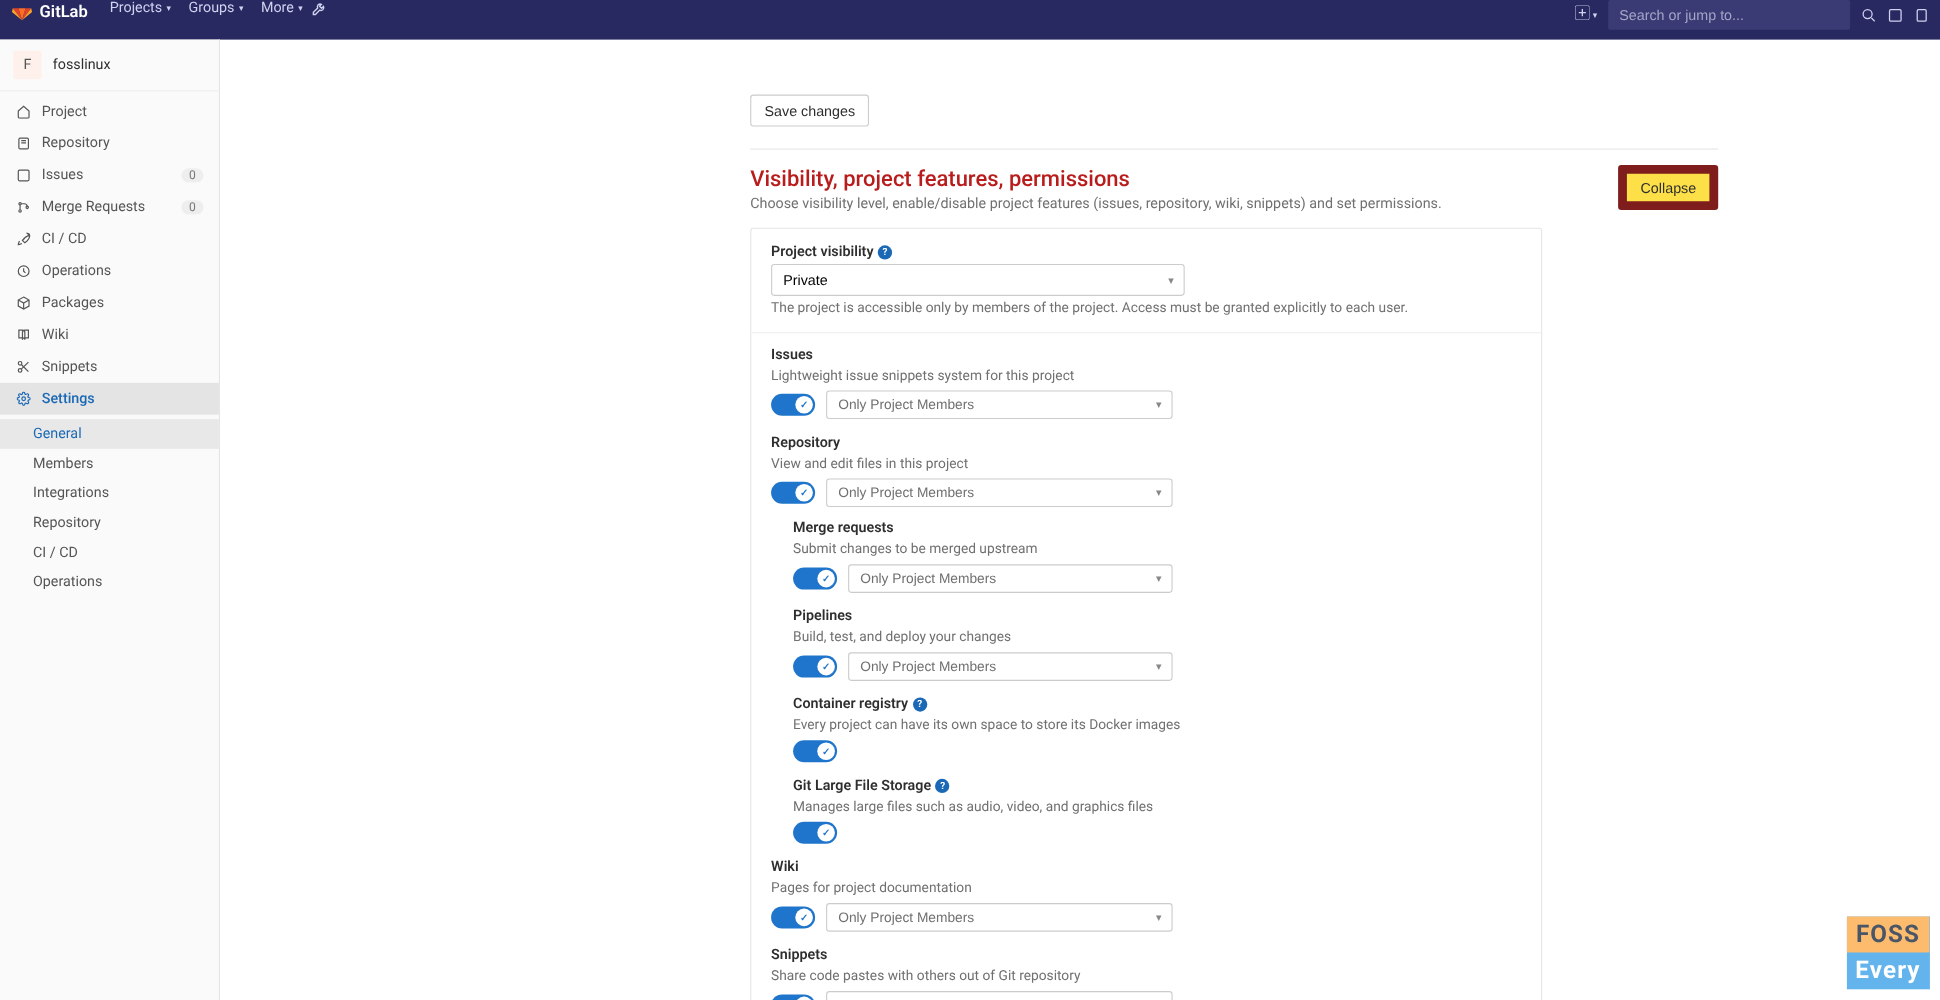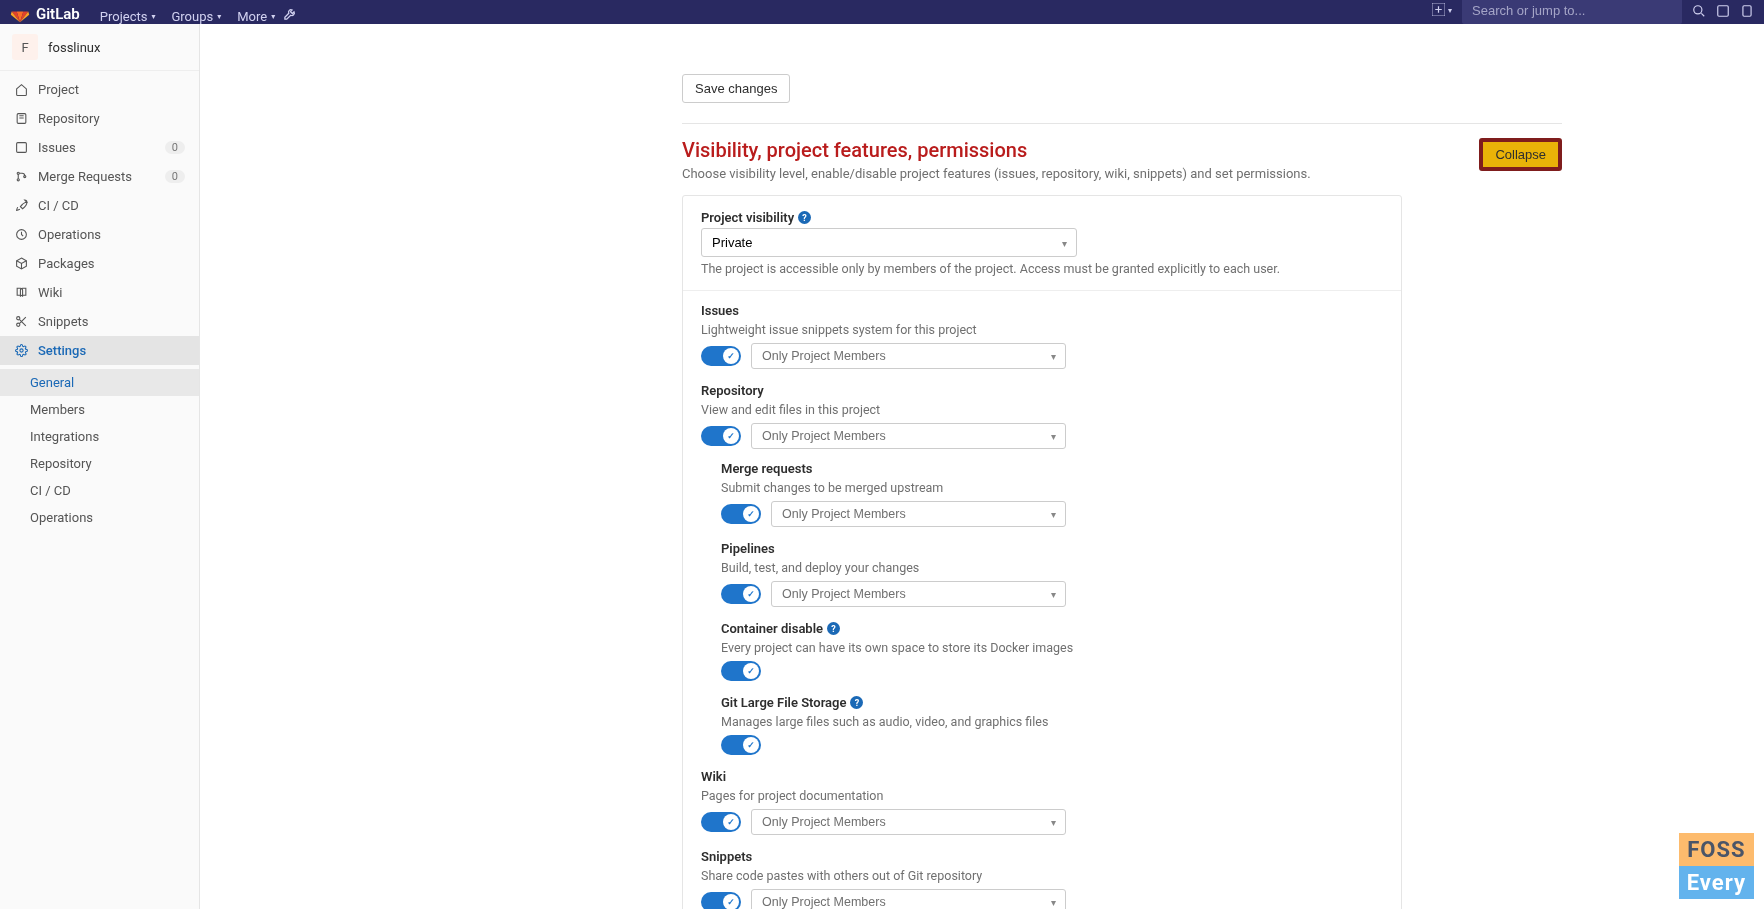--- a/index.html
+++ b/index.html
@@ -1,19 +1,19 @@
 <!DOCTYPE html>
 <html><head>
 <meta charset="utf-8">
 <style>
 * { box-sizing: border-box; margin: 0; padding: 0; }
 body { font-family: -apple-system, BlinkMacSystemFont, "Segoe UI", Roboto, sans-serif; font-size: 13px; color: #2e2e2e; background: #fff; }
 
 
-.topnav { background: #292961; height: 24px; display: flex; align-items: flex-end; padding: 0 10px; color: #fff; }
+.topnav { background: #292961; height: 36px; display: flex; align-items: flex-start; padding: 0 10px; color: #fff; }
 .brand { display: flex; align-items: center; gap: 6px; font-weight: 600; font-size: 15px; }
 .brand-icon { width: 20px; height: 20px; }
 .nav-items { display: flex; gap: 16px; margin-left: 20px; font-size: 13px; }
 .nav-item { display: flex; align-items: center; gap: 4px; cursor: pointer; color: #d1d1f0; }
 .chevron-down { font-size: 8px; }
 .wrench { margin-left: 8px; color: #d1d1f0; cursor: pointer; }
 .topnav-right { margin-left: auto; display: flex; align-items: center; gap: 10px; }
 .plus-dropdown { color: #d1d1f0; cursor: pointer; display: flex; align-items: center; gap: 3px; }
 .search-box { background: #3a3a75; border: none; padding: 6px 10px; width: 220px; color: #fff; font-size: 13px; border-radius: 2px; }
 .search-box::placeholder { color: #a5a5c7; }
@@ -37,21 +37,21 @@
 .side-sub-item { padding: 6px 14px 6px 30px; color: #555; cursor: pointer; font-size: 13px; }
 .side-sub-item.active { background: #e8e8e8; color: #1b69b6; }
 
 
 .save-row { margin-top: 10px; }
 .btn { background: #fff; border: 1px solid #ccc; padding: 6px 12px; border-radius: 3px; font-size: 13px; cursor: pointer; color: #2e2e2e; margin-top: 40px; }
 .section-divider { border-top: 1px solid #e5e5e5; margin: 20px 0 14px 0; }
 .section-header { display: flex; align-items: flex-start; }
 .section-title { font-size: 20px; font-weight: 500; color: #b91c1c; }
 .section-desc { color: #707070; font-size: 13px; margin-top: 4px; }
-.collapse-btn { margin-left: auto; background: #eab308; border: 4px solid #7f1d1d; color:#2e2e2e; padding: 5px 12px; border-radius: 3px; cursor: pointer; font-size:13px;}
+.collapse-btn { margin-left: auto; background: #fde047; border: 8px solid #7f1d1d; color:#2e2e2e; padding: 5px 12px; border-radius: 3px; cursor: pointer; font-size:13px;}
 .settings-panel { border: 1px solid #e5e5e5; border-radius: 3px; margin-top: 14px; padding: 14px 18px 10px 18px; max-width:720px; margin-left:0;}
 .field-group { margin-bottom: 14px; }
 .field-label { font-size: 13px; font-weight: 600; margin-bottom: 3px; display: flex; align-items: center; gap: 4px; }
 .help-icon { width: 13px; height: 13px; display:inline-flex; align-items:center; justify-content:center; background: #1b69b6; color: #fff; border-radius: 50%; font-size: 9px; font-weight:bold; cursor:pointer;}
 .field-hint { color: #707070; font-size: 12.5px; margin-top: 4px; }
 .select { width: 376px; padding: 6px 10px; border: 1px solid #ccc; border-radius: 3px; font-size: 13px; background: #fff; appearance: none; position: relative; cursor:pointer;}
 .select-wrapper { position: relative; display: inline-block; }
 .select-wrapper::after { content: "▾"; position: absolute; right: 10px; top: 50%; transform: translateY(-50%); color: #888; pointer-events: none; font-size: 10px;}
 .section-sep { border-top: 1px solid #eee; margin: 10px -18px 12px -18px; }
 .toggle-row { display: flex; align-items: center; gap: 10px; margin-top: 6px; }
@@ -298,21 +298,21 @@
           <div class="field-label">Pipelines</div>
           <div class="field-hint">Build, test, and deploy your changes</div>
           <div class="toggle-row">
             <div class="toggle"></div>
             <div class="select-wrapper"><select class="access-select" style="width:295px;"><option>Only Project Members</option></select></div>
           </div>
         </div>
 
         <div class="nested field-group">
           <div class="field-label">
-                <span>Container disable</span>
+                <span>Container registry</span>
                 <span class="help-icon">?</span>
               </div>
           <div class="field-hint">Every project can have its own space to store its Docker images</div>
           <div class="toggle-row">
                 <div class="toggle"></div>
               </div>
         </div>
 
         <div class="nested field-group">
           <div class="field-label">

